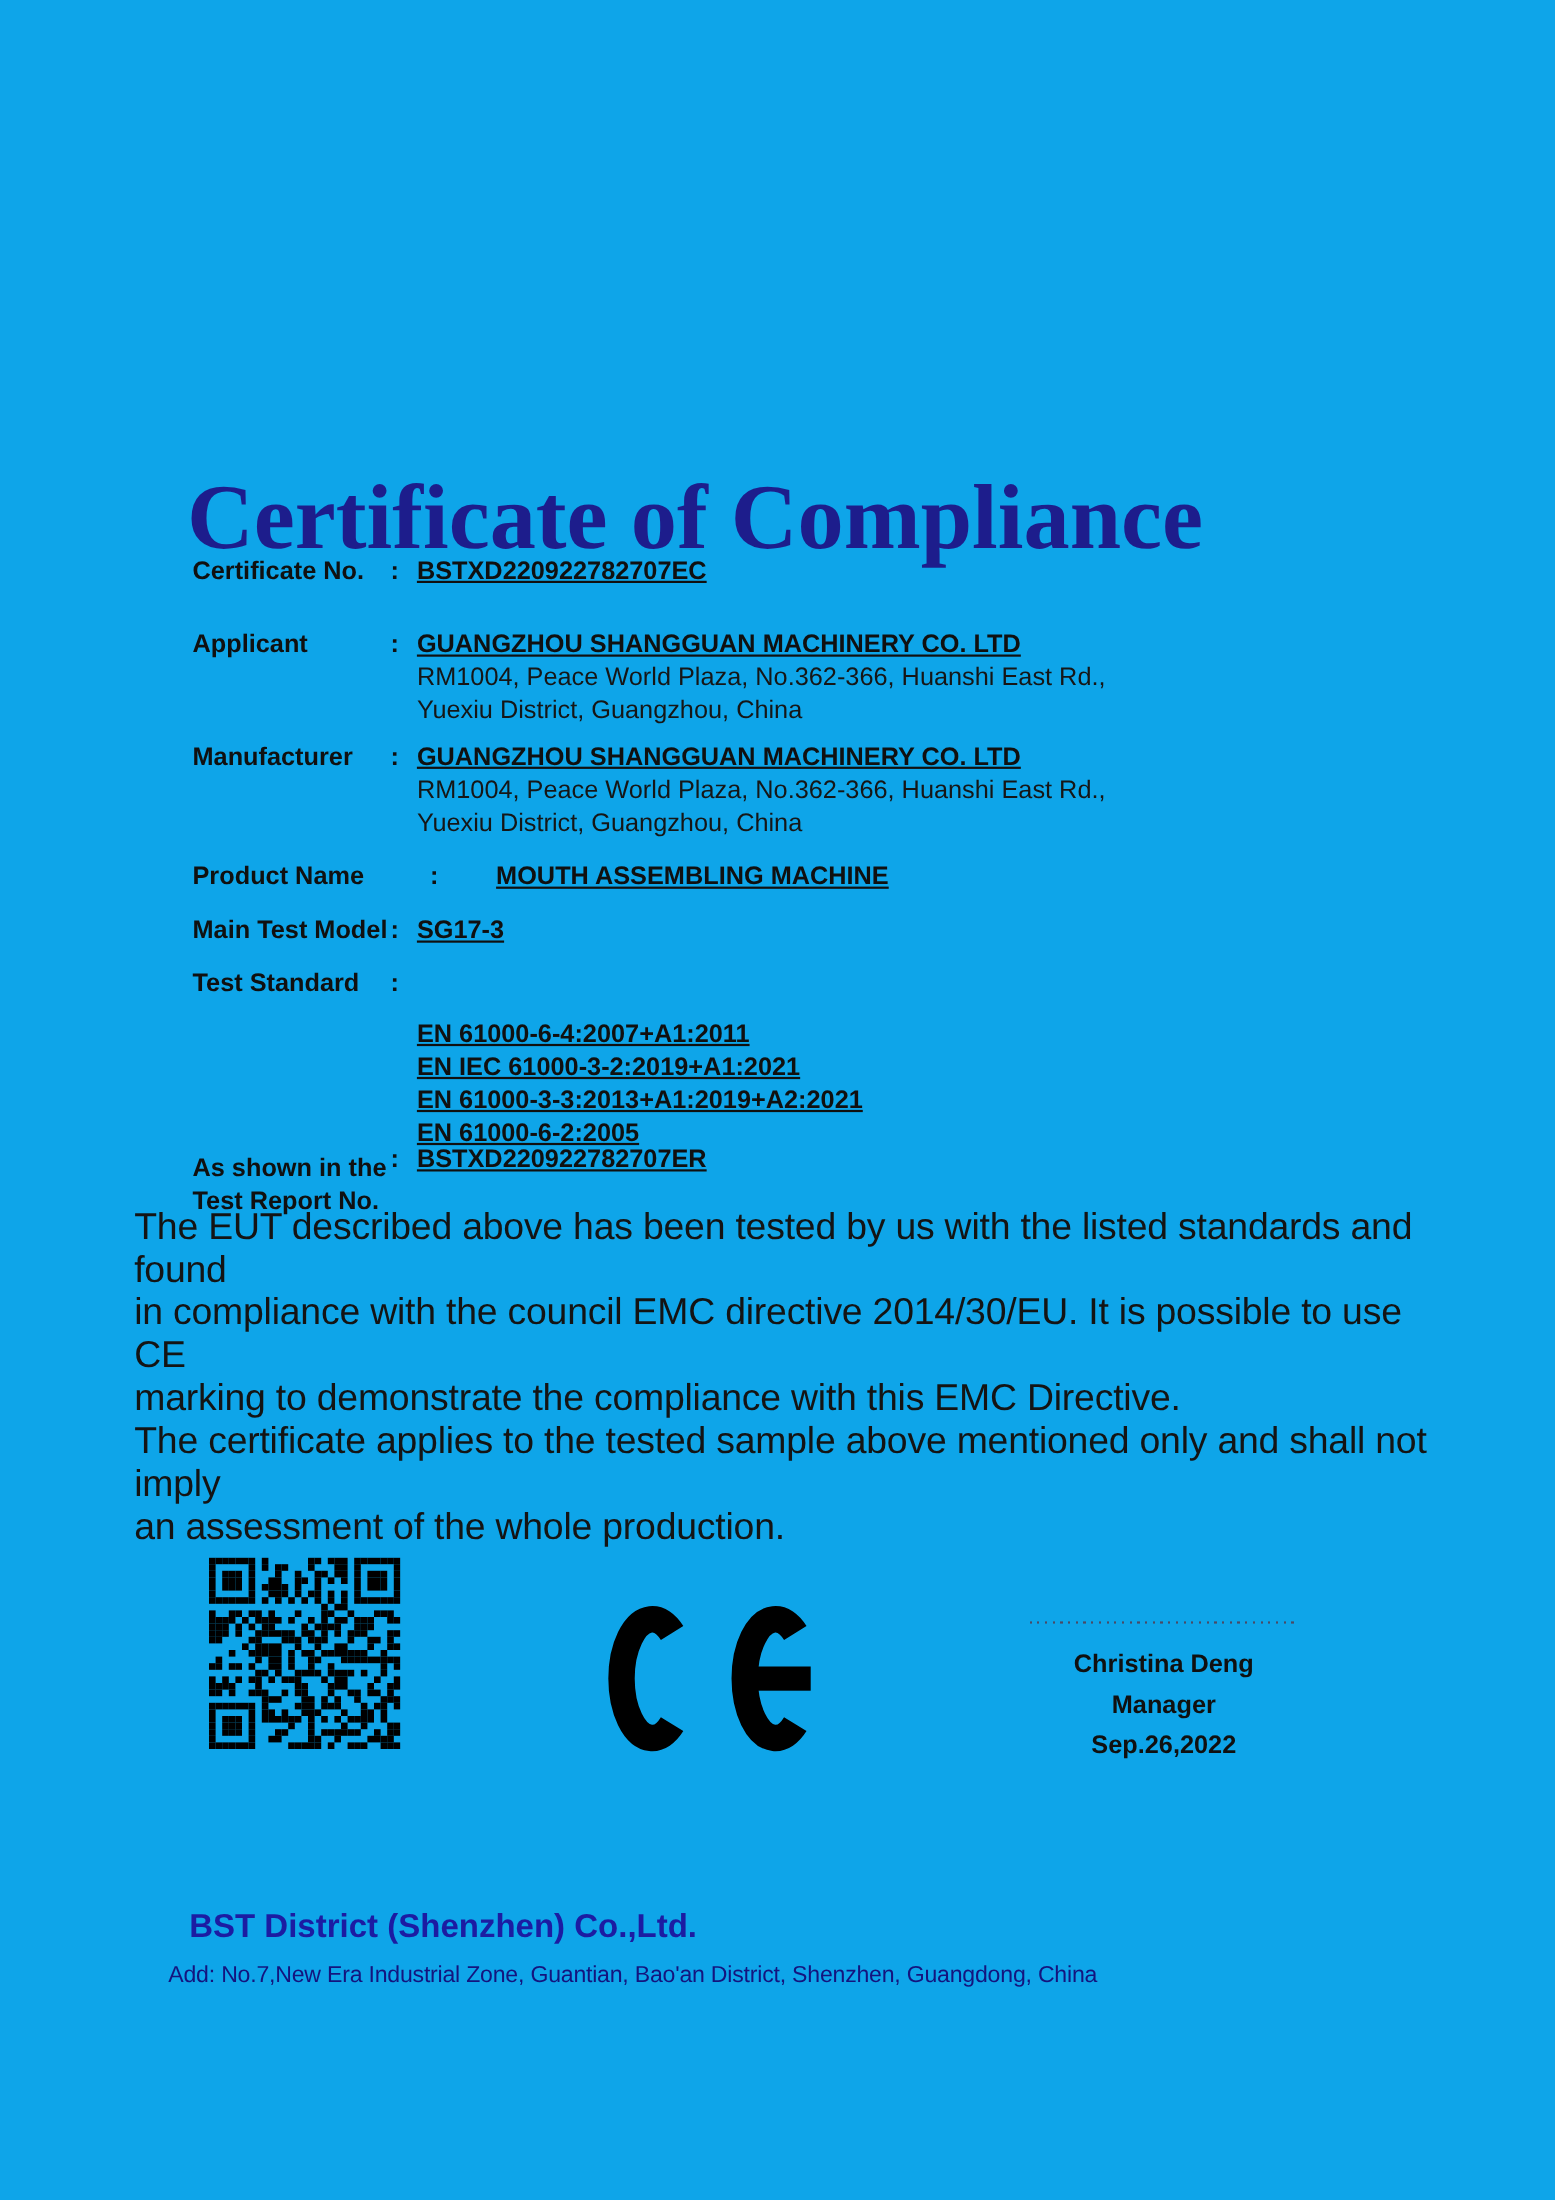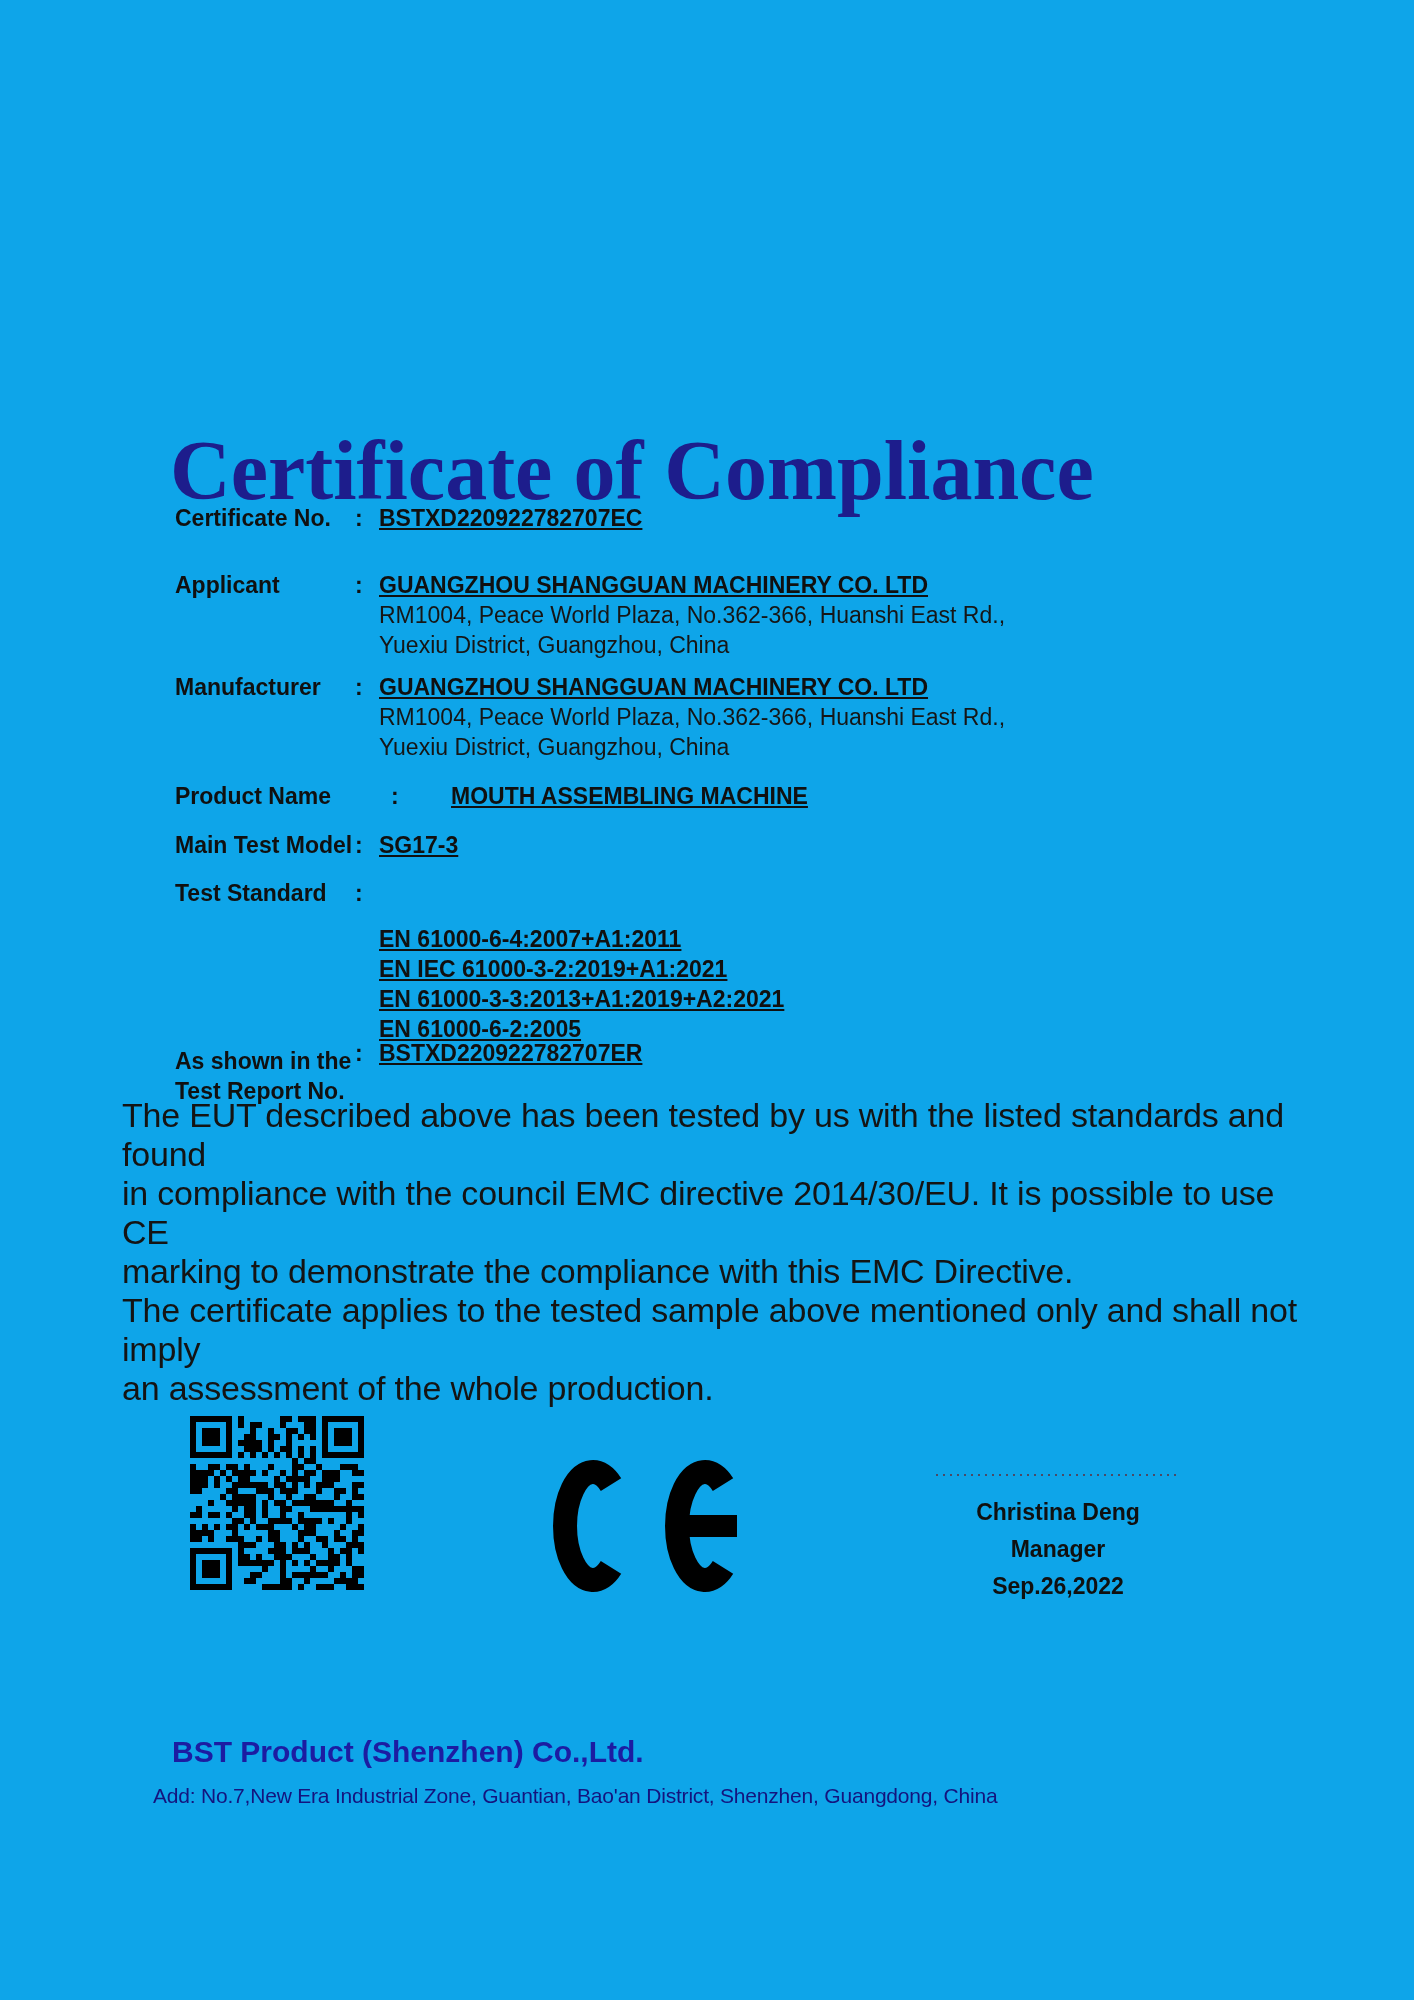--- a/index.html
+++ b/index.html
@@ -560,16 +560,16 @@
     </svg>
   </div>
 
   <div class="sig-block">
     <div class="sig-line"></div>
     <div class="sig-name">Christina Deng</div>
     <div class="sig-role">Manager</div>
     <div class="sig-date">Sep.26,2022</div>
   </div>
 
-  <div class="footer-company">BST Product (Shenzhen) Co.,Ltd.</div>
+  <div class="footer-company">BST District (Shenzhen) Co.,Ltd.</div>
   <div class="footer-address">Add: No.7,New Era Industrial Zone, Guantian, Bao'an District, Shenzhen, Guangdong, China</div>
 
 </div>
 
 </body></html>

